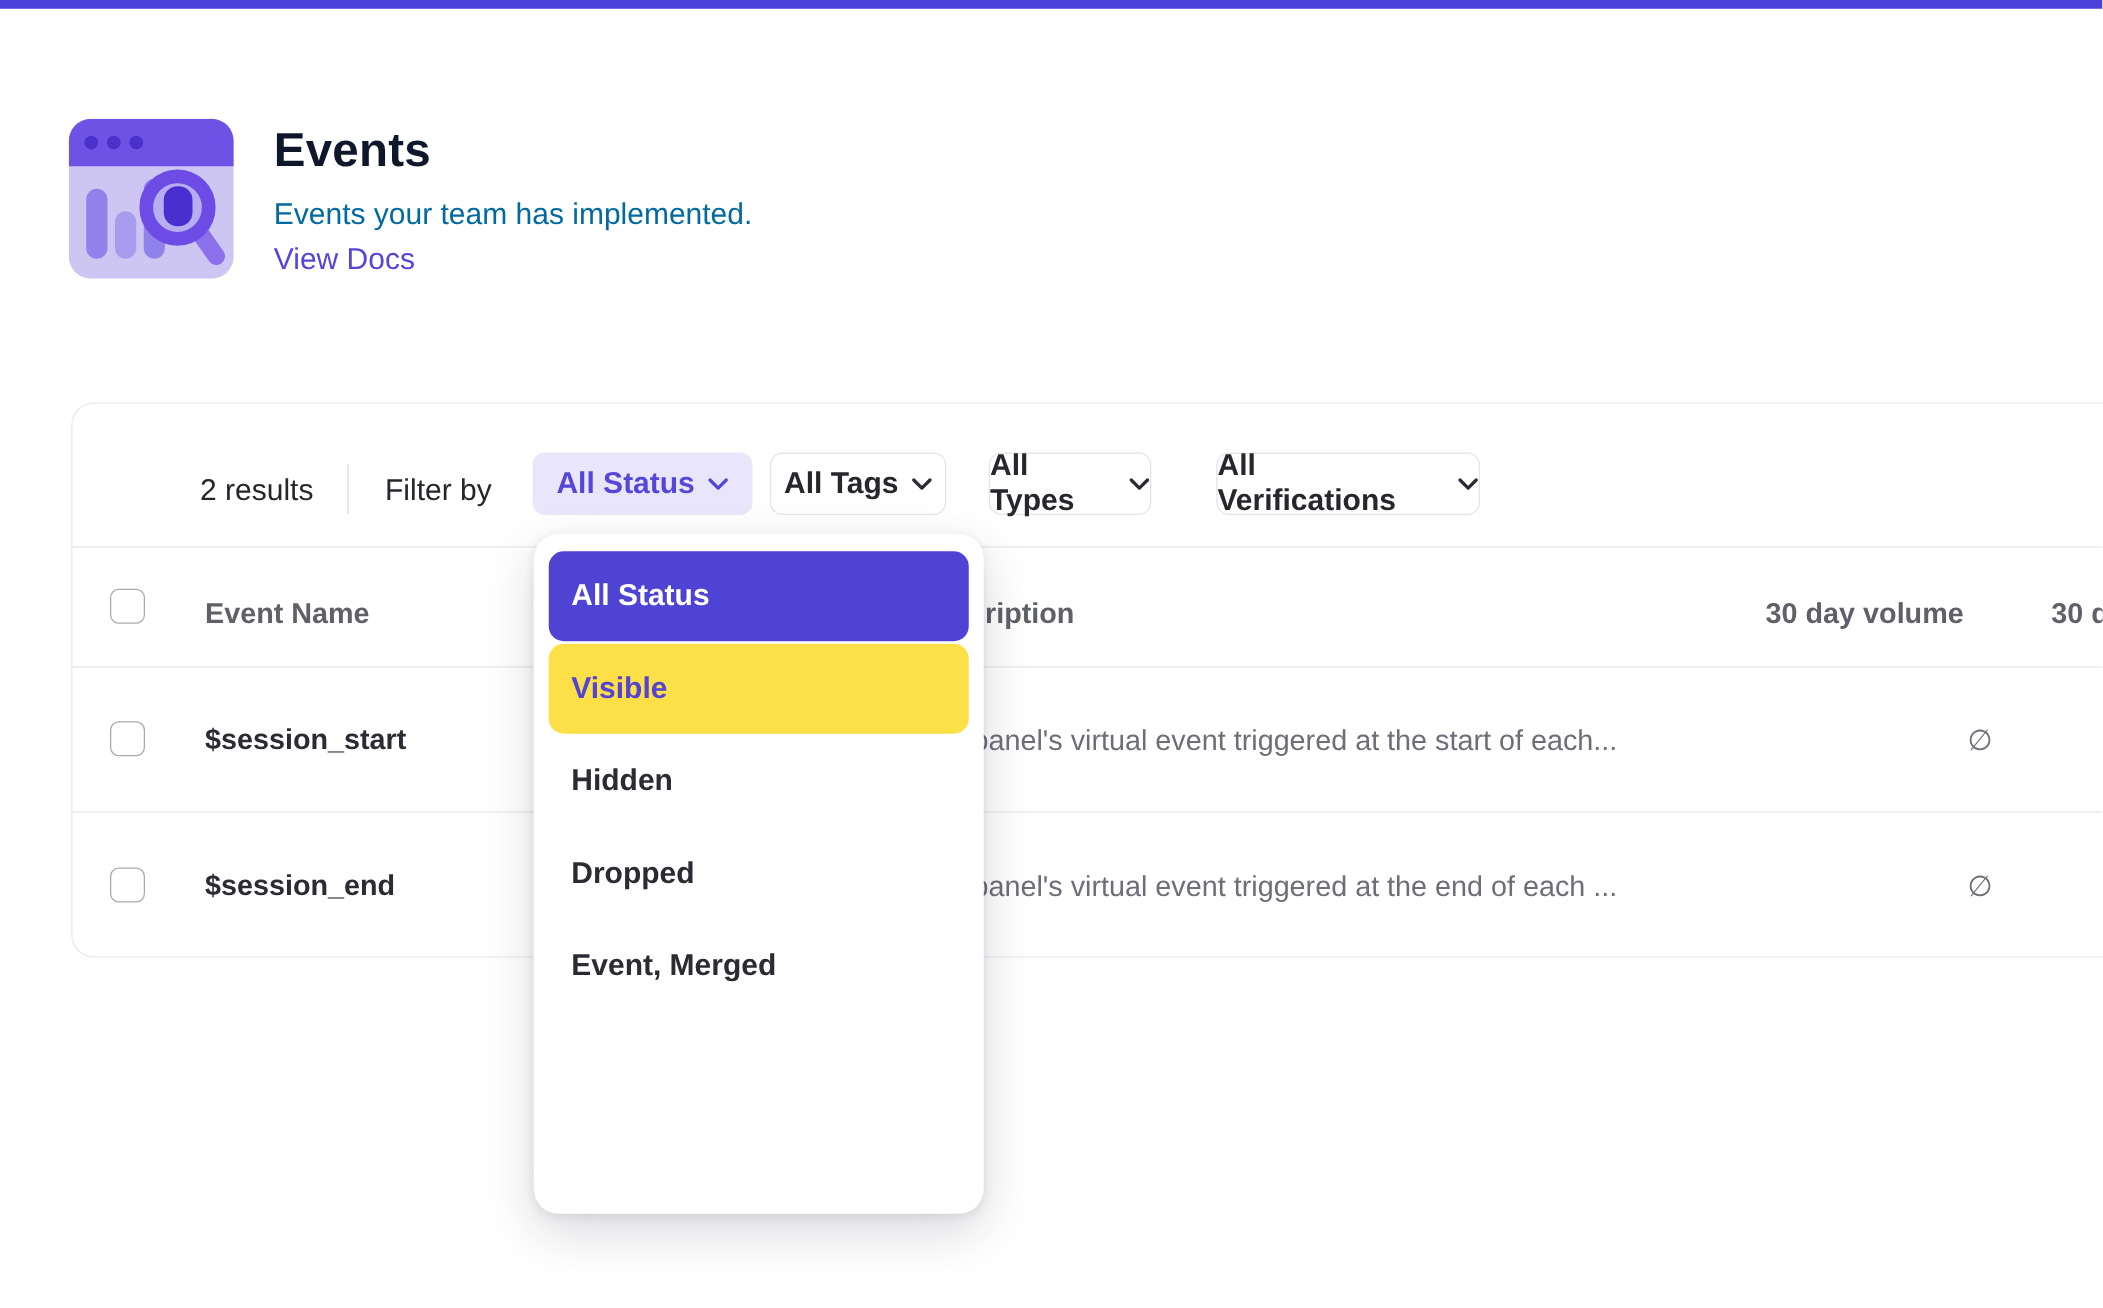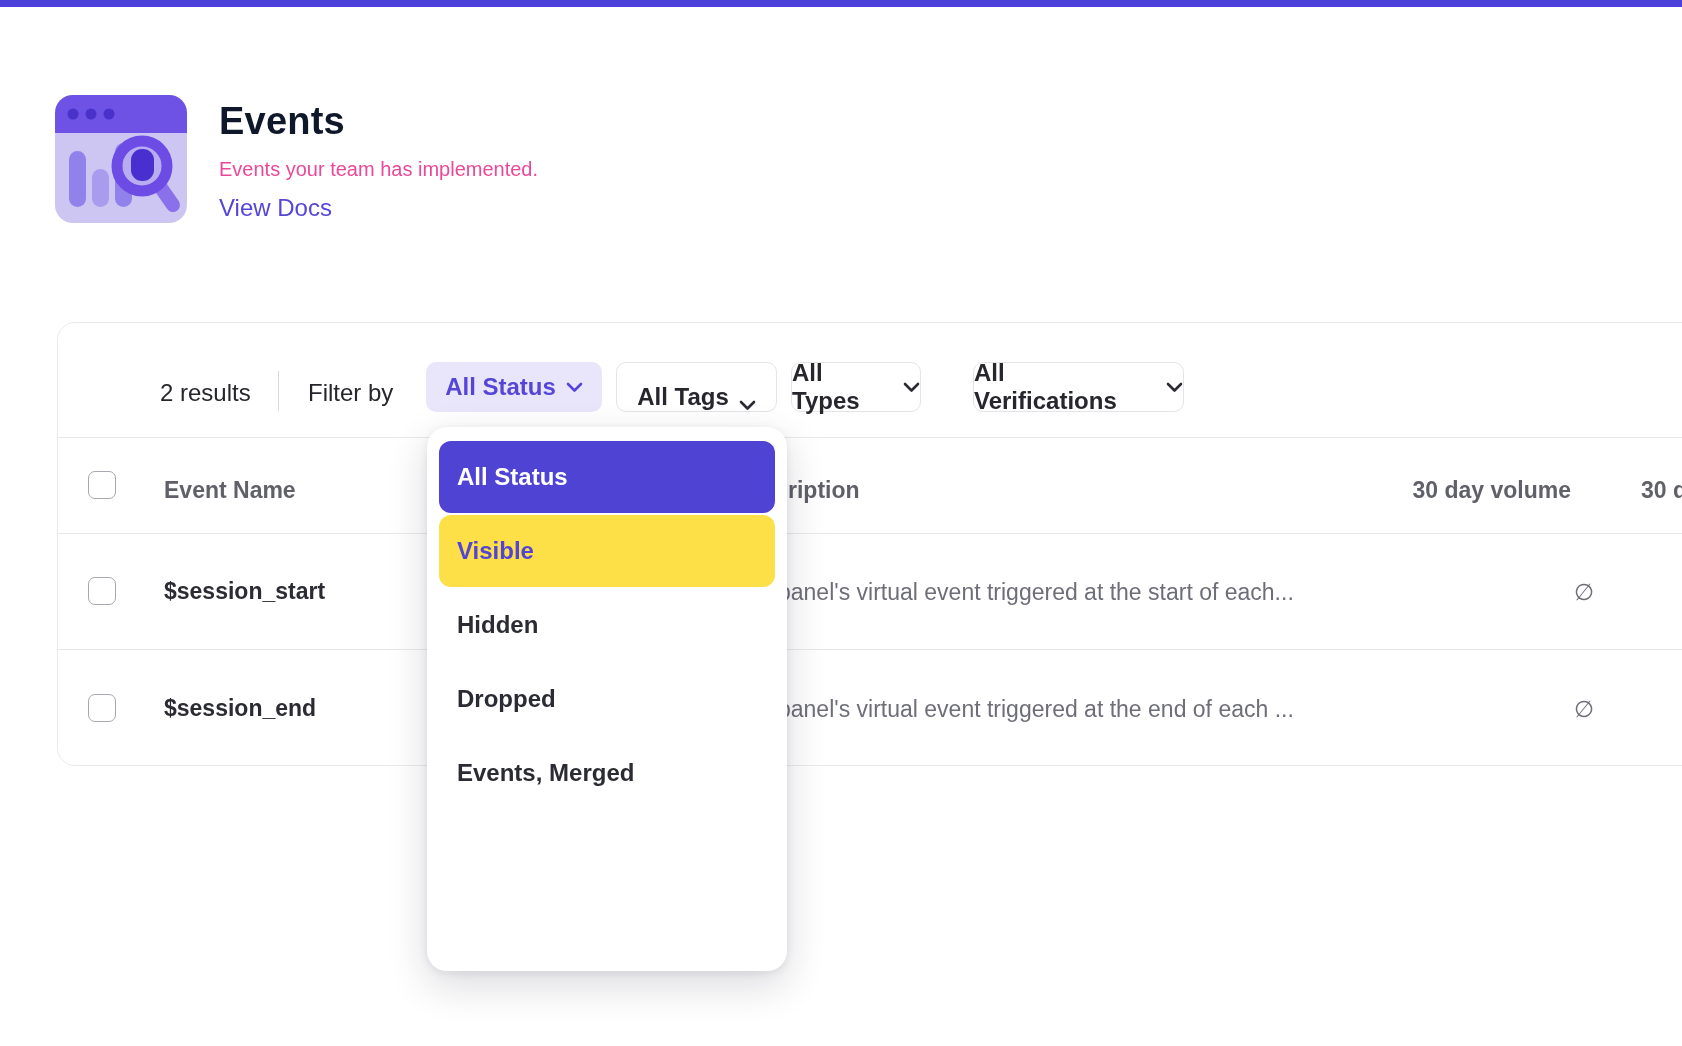--- a/index.html
+++ b/index.html
@@ -6,37 +6,37 @@
   body{width:1682px;height:1046px;position:relative;overflow:hidden;
        font-family:"Liberation Sans","DejaVu Sans",sans-serif;color:#2b2b33;}
   .abs{position:absolute;}
 
   
   #topbar{left:0;top:0;width:1682px;height:7px;background:#4c40da;}
 
   
   #app-icon{left:55px;top:95px;width:132px;height:128px;}
   #page-title{left:219px;top:100px;font-size:38px;font-weight:700;color:#0f172a;letter-spacing:.2px;}
-  #page-subtitle{left:219px;top:158px;font-size:20px;color:#ec4899;}
+  #page-subtitle{left:219px;top:158px;font-size:24px;color:#0369a1;}
   #view-docs{left:219px;top:194px;font-size:24px;font-weight:500;color:#5546d8;cursor:pointer;}
 
   
   #card{left:57px;top:322px;width:1645px;height:444px;background:#fff;
         border:1px solid #e9e9ed;border-radius:18px;box-sizing:border-box;}
 
   
   .fb-text{font-size:24px;font-weight:400;color:#26262c;white-space:nowrap;}
   #results-count{left:160px;top:379px;}
   #fb-divider{left:278px;top:371px;width:1px;height:40px;background:#d8d8de;}
   #filter-by{left:308px;top:379px;}
   .filter-btn{height:50px;border-radius:10px;display:flex;align-items:center;justify-content:center;
               gap:10px;font-size:24px;font-weight:600;box-sizing:border-box;cursor:pointer;background:#fff;
               border:1px solid #e4e4e8;color:#26262c;}
   #btn-status{left:426px;top:362px;width:176px;background:#e9e6fb;border:none;color:#5546d8;}
-  #btn-tags{left:616px;top:362px;width:161px;align-items:flex-end;}
+  #btn-tags{left:616px;top:362px;width:141px;}
   #btn-types{left:791px;top:362px;width:130px;}
   #btn-verifications{left:973px;top:362px;width:211px;gap:12px;}
   .chev{width:17px;height:11px;flex:0 0 auto;}
 
   
   .hline{left:57px;width:1625px;height:1px;background:#e8e8ec;}
   #div-top{top:437px;}
   #div-header{top:533px;}
   #div-row1{top:649px;}
   .checkbox{width:28px;height:28px;border:1.5px solid #a8a8b0;border-radius:7px;background:#fff;
@@ -139,14 +139,14 @@
 <div class="abs checkbox" id="r2-check"></div>
 <div class="abs cell-name" id="r2-name">$session_end</div>
 <div class="abs cell-desc" id="r2-desc">panel's virtual event triggered at the end of each ...</div>
 <div class="abs cell-vol" id="r2-vol">∅</div>
 
 <div class="abs" id="status-menu">
   <div class="mi mi-selected">All Status</div>
   <div class="mi mi-hover">Visible</div>
   <div class="mi">Hidden</div>
   <div class="mi">Dropped</div>
-  <div class="mi">Events, Merged</div>
+  <div class="mi">Event, Merged</div>
 </div>
 
 </body></html>

